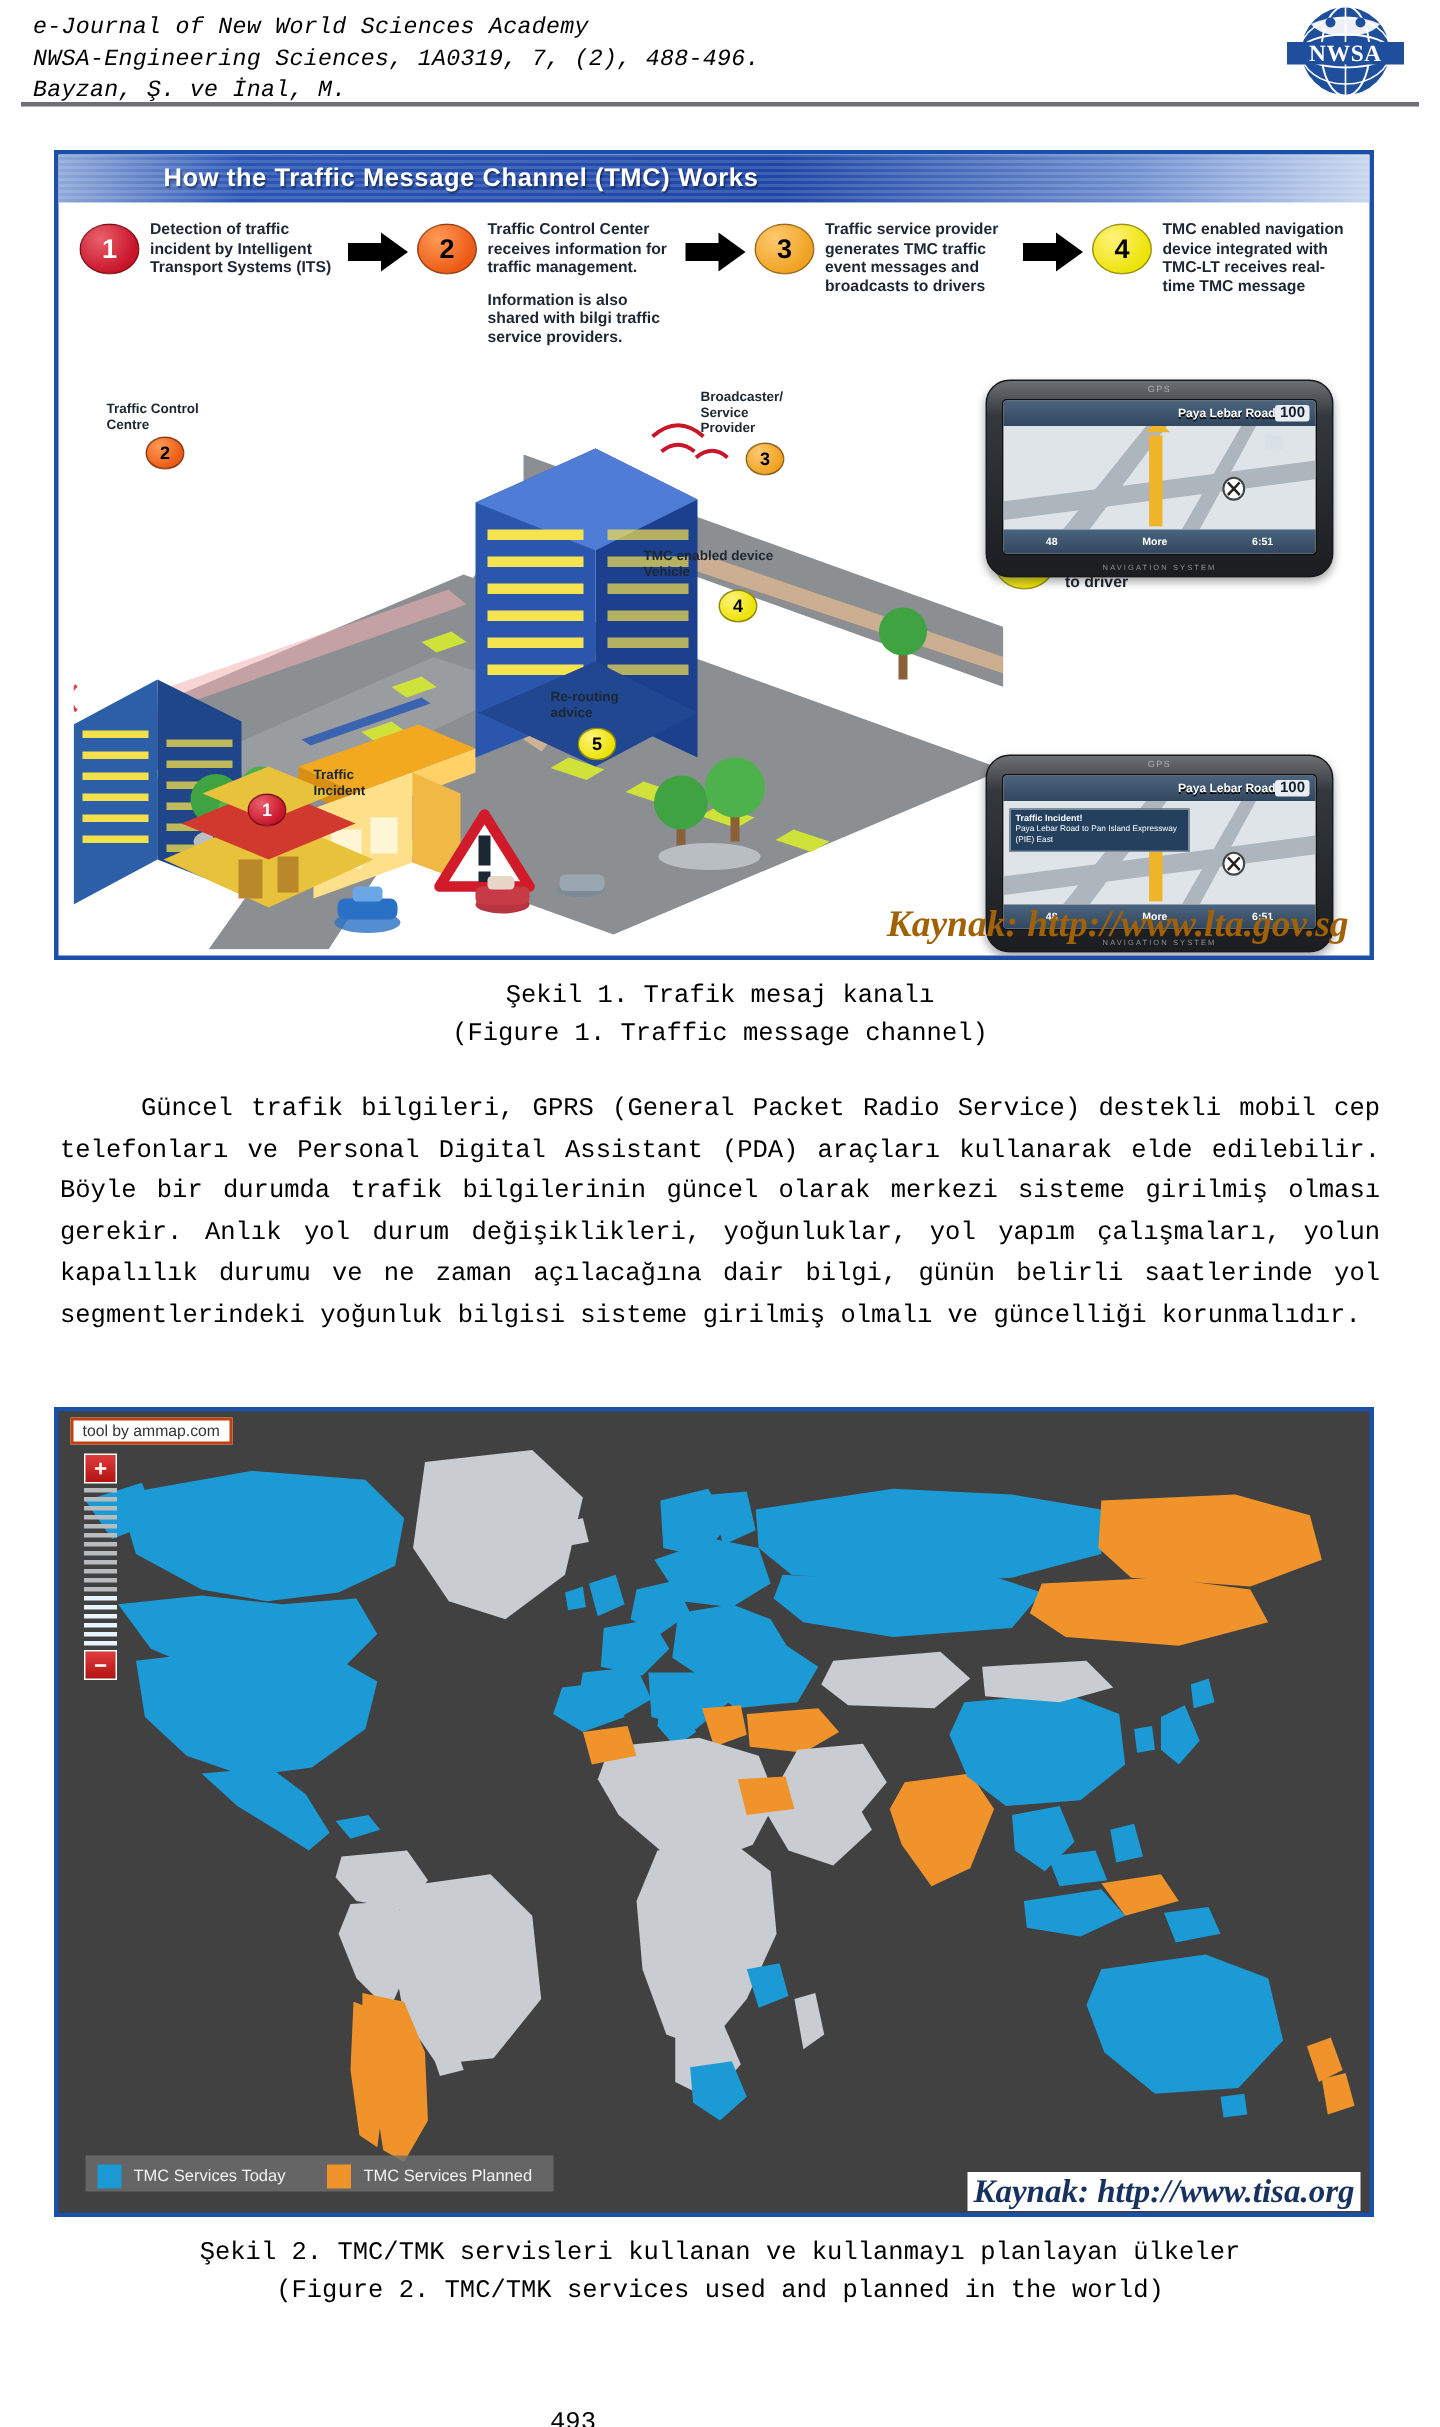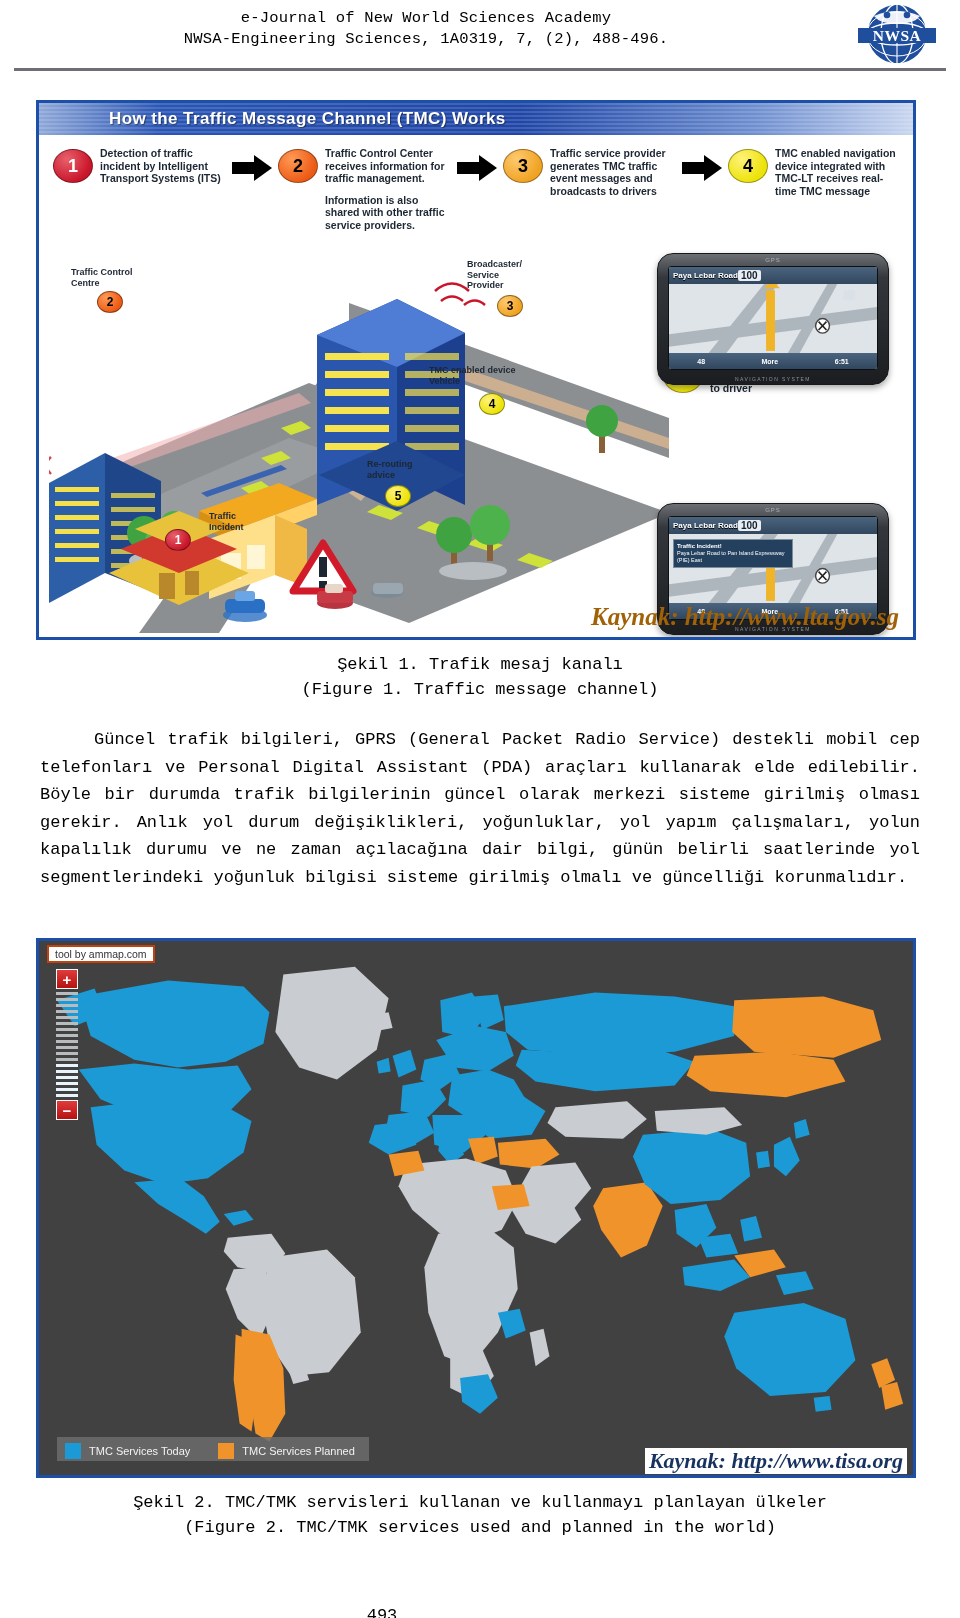--- a/index.html
+++ b/index.html
@@ -14,23 +14,24 @@
     overflow: hidden;
   }
 
   
   .page-header {
     padding: 8px 22px 0 22px;
     position: relative;
     height: 72px;
   }
   .header-lines {
-    text-align: center;
+    text-align: left;
     padding-right: 108px;
     font-family: "Liberation Mono", "DejaVu Sans Mono", monospace;
+    font-style: italic;
     font-size: 15.5px;
     line-height: 21px;
     letter-spacing: .2px;
     color: #000;
   }
   .header-rule {
     position: absolute;
     left: 14px; right: 14px;
     top: 68px;
     height: 3px;
@@ -178,21 +179,21 @@
     width:100%; height:100%;
     background:#cfd4d8;
     border-radius:3px;
     position:relative;
     overflow:hidden;
     border:1px solid #0e0f10;
   }
   .gps-topbar {
     position:absolute; left:0; top:0; width:100%; height:17px;
     background: linear-gradient(180deg,#4b647f,#31475e);
-    display:flex; align-items:center; justify-content:flex-start;
+    display:flex; align-items:center; justify-content:flex-end;
     padding:0 4px;
   }
   .gps-road {
     color:#fff; font-family:"Liberation Sans",sans-serif;
     font-weight:bold; font-size:8px; text-shadow:0 1px 0 #000;
   }
   .gps-speed {
     background:#e9edf1; color:#11202e; border-radius:2px;
     font-family:"Liberation Sans",sans-serif; font-weight:bold;
     font-size:10px; padding:0 3px;
@@ -356,20 +357,21 @@
     margin-top: 28px;
   }
 </style>
 </head>
 <body>
 
 <div class="page-header">
   <div class="header-lines">
     <div>e-Journal of New World Sciences Academy</div>
     <div>NWSA-Engineering Sciences, 1A0319, 7, (2), 488-496.</div>
+    <div>Bayzan, Ş. ve İnal, M.</div>
   </div>
   <div class="nwsa-logo">
     <svg width="86" height="64" viewBox="0 0 86 64">
       <circle cx="43" cy="32" r="30" fill="#1f4e9c"></circle>
       <circle cx="43" cy="32" r="30" fill="none" stroke="#ffffff" stroke-width="1.5"></circle>
       <ellipse cx="43" cy="32" rx="30" ry="11" fill="none" stroke="#ffffff" stroke-width="1.3"></ellipse>
       <ellipse cx="43" cy="32" rx="16" ry="30" fill="none" stroke="#ffffff" stroke-width="1.3"></ellipse>
       <line x1="13" y1="32" x2="73" y2="32" stroke="#ffffff" stroke-width="1.3"></line>
       <line x1="43" y1="2" x2="43" y2="62" stroke="#ffffff" stroke-width="1.1"></line>
       <ellipse cx="43" cy="32" rx="30" ry="22" fill="none" stroke="#ffffff" stroke-width="1"></ellipse>
@@ -396,21 +398,21 @@
       <div class="step-badge b1">1</div>
       <div class="step-text">Detection of traffic incident by Intelligent Transport Systems (ITS)</div>
     </div>
 
     <div class="arrow"></div>
 
     <div class="step">
       <div class="step-badge b2">2</div>
       <div class="step-text">
         <span>Traffic Control Center receives information for traffic management.</span>
-        <span class="sub">Information is also shared with other traffic service providers.</span>
+        <span class="sub">Information is also shared with bilgi traffic service providers.</span>
       </div>
     </div>
 
     <div class="arrow"></div>
 
     <div class="step">
       <div class="step-badge b3">3</div>
       <div class="step-text">Traffic service provider generates TMC traffic event messages and broadcasts to drivers</div>
     </div>
 

